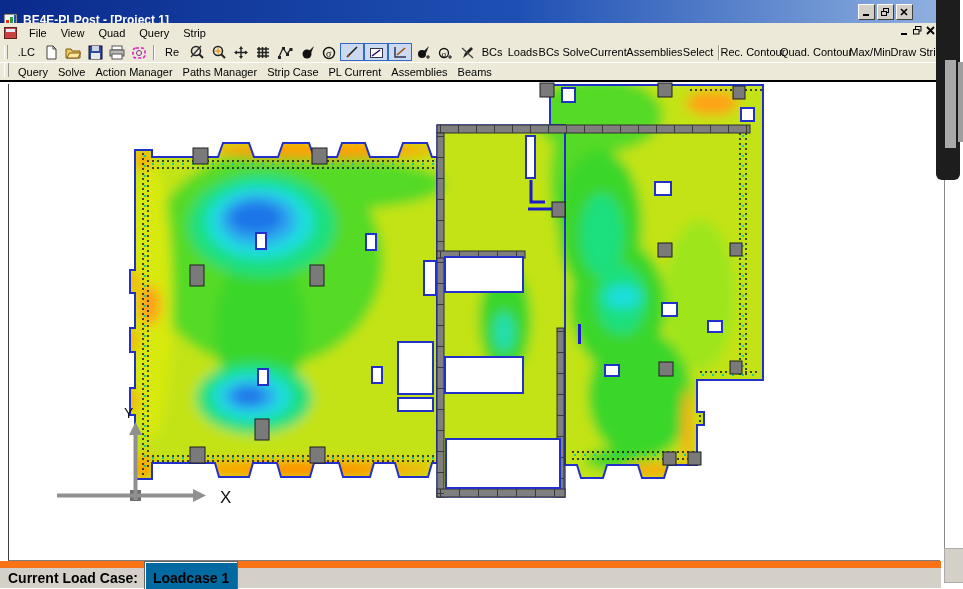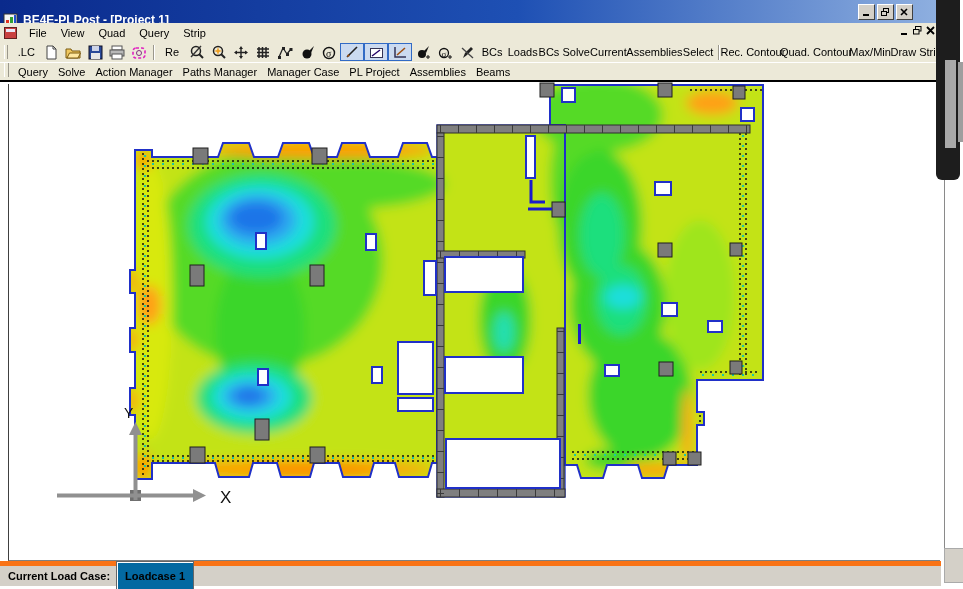--- a/index.html
+++ b/index.html
@@ -30,21 +30,21 @@
   .tb.pressed{border:1px solid #316ac5;background:#cbdaf0;height:16px;}
   .sep{width:1px;height:15px;background:#9b988c;border-right:1px solid #fff;margin:0 3px;}
   
   #canvas{left:0;top:80px;width:941px;height:481px;background:#fff;
     border-top:2px solid #000;box-sizing:border-box;}
   #canvas-inner{position:absolute;left:8px;top:2px;width:932px;height:477px;
     border-left:1px solid #404040;border-bottom:1px solid #808080;box-sizing:border-box;}
   #plotsvg{position:absolute;left:0;top:80px;}
   
   #statusbar{left:0;top:561px;width:941px;height:20px;background:#d4d0c8;
-    border-top:5px solid #f97316;display:flex;align-items:center;font-size:11px;}
+    border-top:7px solid #f97316;display:flex;align-items:center;font-size:14px;}
   #statusbar .slabel{font-weight:bold;margin-left:8px;}
   #statusbar .sval{font-weight:bold;margin-left:6px;padding:8px 8px;border:1px solid #666;
     background:#0369a1;box-shadow:inset 1px 1px 0 #fff;}
   
   #blackpanel{left:936px;top:0;width:24px;height:180px;background:#1d1d1d;
     border-radius:0 0 6px 6px;}
   #blackpanel .scroll{position:absolute;left:9px;top:60px;width:11px;height:88px;background:#a9a9a9;}
   #rightline{left:944px;top:180px;width:1px;height:368px;background:#8a8a8a;}
   #rightgray{left:944px;top:548px;width:19px;height:33px;background:#d4d0c8;border:1px solid #aaa;}
   #edgegray{left:958px;top:62px;width:5px;height:80px;background:#9e9e9e;}
@@ -237,22 +237,22 @@
   <div class="tb tbtxt">Max/Min</div>
   <div class="tb tbtxt">Draw Strip</div>
 </div>
 
 <div id="toolbar2" class="abs">
   <div class="grip"></div>
   <div class="tb tbtxt">Query</div>
   <div class="tb tbtxt">Solve</div>
   <div class="tb tbtxt">Action Manager</div>
   <div class="tb tbtxt">Paths Manager</div>
-  <div class="tb tbtxt">Manager Case</div>
-  <div class="tb tbtxt">PL Project</div>
+  <div class="tb tbtxt">Strip Case</div>
+  <div class="tb tbtxt">PL Current</div>
   <div class="tb tbtxt">Assemblies</div>
   <div class="tb tbtxt">Beams</div>
 </div>
 
 <div id="canvas" class="abs">
   <div id="canvas-inner"></div>
 </div>
 
 <svg id="plotsvg" width="963" height="481" viewBox="0 80 963 481">
   <defs>

